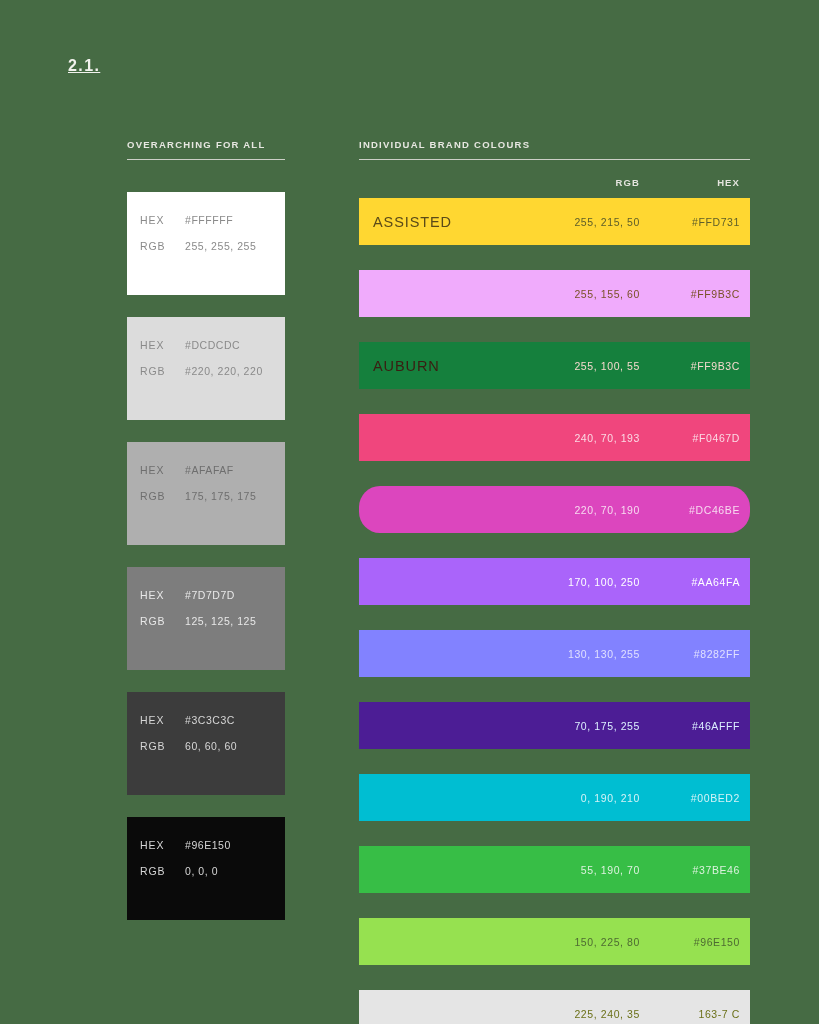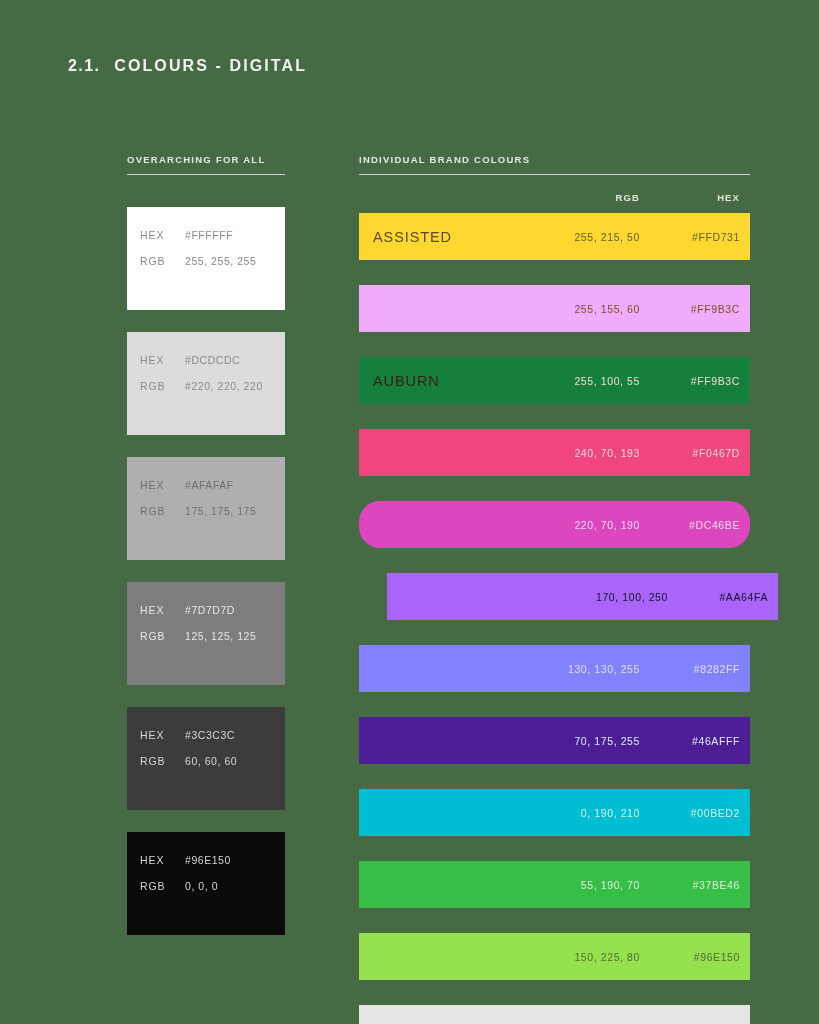--- a/index.html
+++ b/index.html
@@ -16,32 +16,33 @@
     position: relative;
   }
 
   
   .page-title {
     position: absolute;
     left: 68px;
     top: 57px;
     display: flex;
     align-items: baseline;
-    gap: 14px;
+    gap: 42px;
     color: #F2F2EE;
     font-size: 16px;
     font-weight: bold;
     letter-spacing: 2.1px;
+    text-decoration: underline;
   }
   .page-title .num { letter-spacing: 1.4px; }
 
   
   .columns {
     position: absolute;
-    left: 0; top: 15px;
+    left: 0; top: 0;
     width: 819px; height: 780px;
   }
   .col-left {
     position: absolute;
     left: 127px;
     top: 138px;
     width: 158px;
   }
   .col-right {
     position: absolute;
@@ -144,21 +145,20 @@
     white-space: nowrap;
   }
   .bar-rgb { right: 110px; }
   .bar-hex { right: 10px; }
 </style>
 </head>
 <body style="background: rgb(70, 107, 68);">
 
 <div class="page-title">
   <span class="num">2.1.</span>
-  <span class="txt">COLOURS - DIGITAL</span>
 </div>
 
 <div class="columns">
 
   <div class="col-left">
     <div class="col-head">OVERARCHING FOR ALL</div>
     <div class="col-rule"></div>
     <div class="cards">
         <div class="card" style="background: rgb(255, 255, 255); color: rgb(138, 138, 138);">
           <div class="card-row">
@@ -246,21 +246,21 @@
           <div class="bar-hex">#FF9B3C</div>
         </div>
         <div class="bar" style="background: rgb(240, 70, 125); color: rgb(251, 217, 228);">
           <div class="bar-rgb">240, 70, 193</div>
           <div class="bar-hex">#F0467D</div>
         </div>
         <div class="bar" style="background: rgb(220, 70, 190); color: rgb(247, 217, 240); border-radius: 21px;">
           <div class="bar-rgb">220, 70, 190</div>
           <div class="bar-hex">#DC46BE</div>
         </div>
-        <div class="bar" style="background: rgb(170, 100, 250); color: #0f172a; margin-left: 28px;">
+        <div class="bar" style="background: rgb(170, 100, 250); color: #ffffff;">
           <div class="bar-rgb">170, 100, 250</div>
           <div class="bar-hex">#AA64FA</div>
         </div>
         <div class="bar" style="background: rgb(130, 130, 255); color: rgb(224, 224, 255);">
           <div class="bar-rgb">130, 130, 255</div>
           <div class="bar-hex">#8282FF</div>
         </div>
         <div class="bar" style="background: #4c1d95; color: rgb(220, 239, 255);">
           <div class="bar-rgb">70, 175, 255</div>
           <div class="bar-hex">#46AFFF</div>

